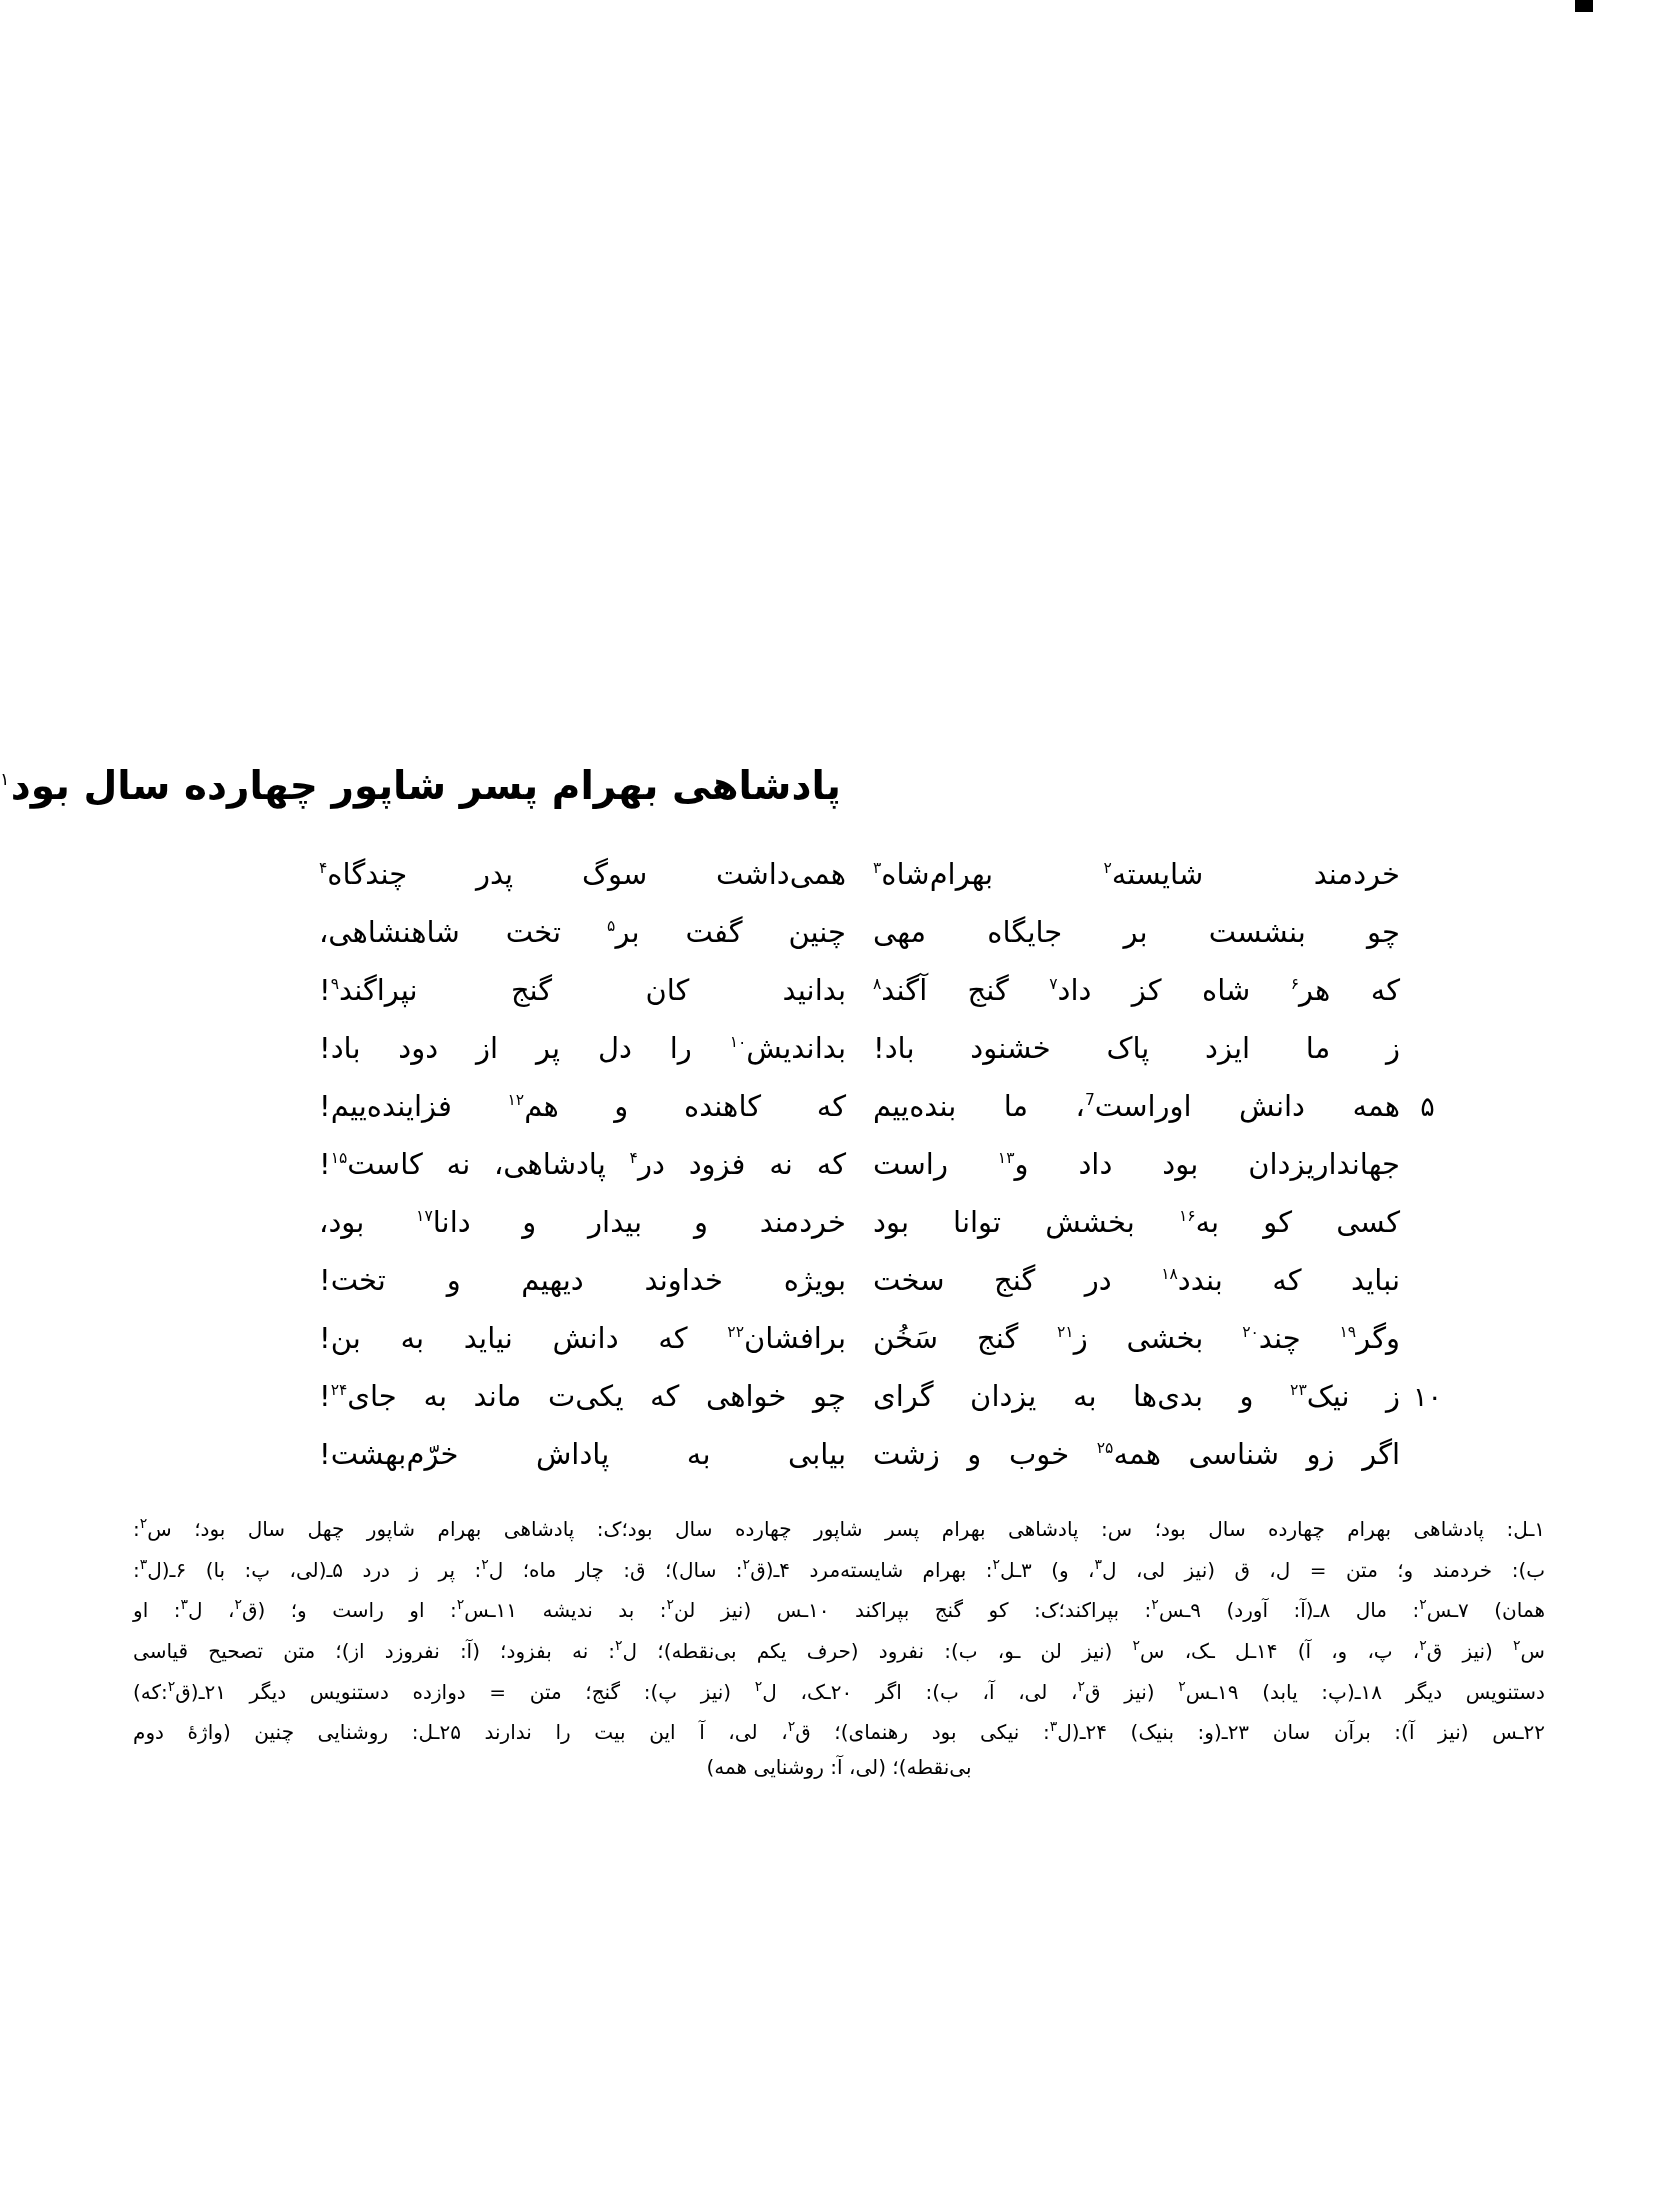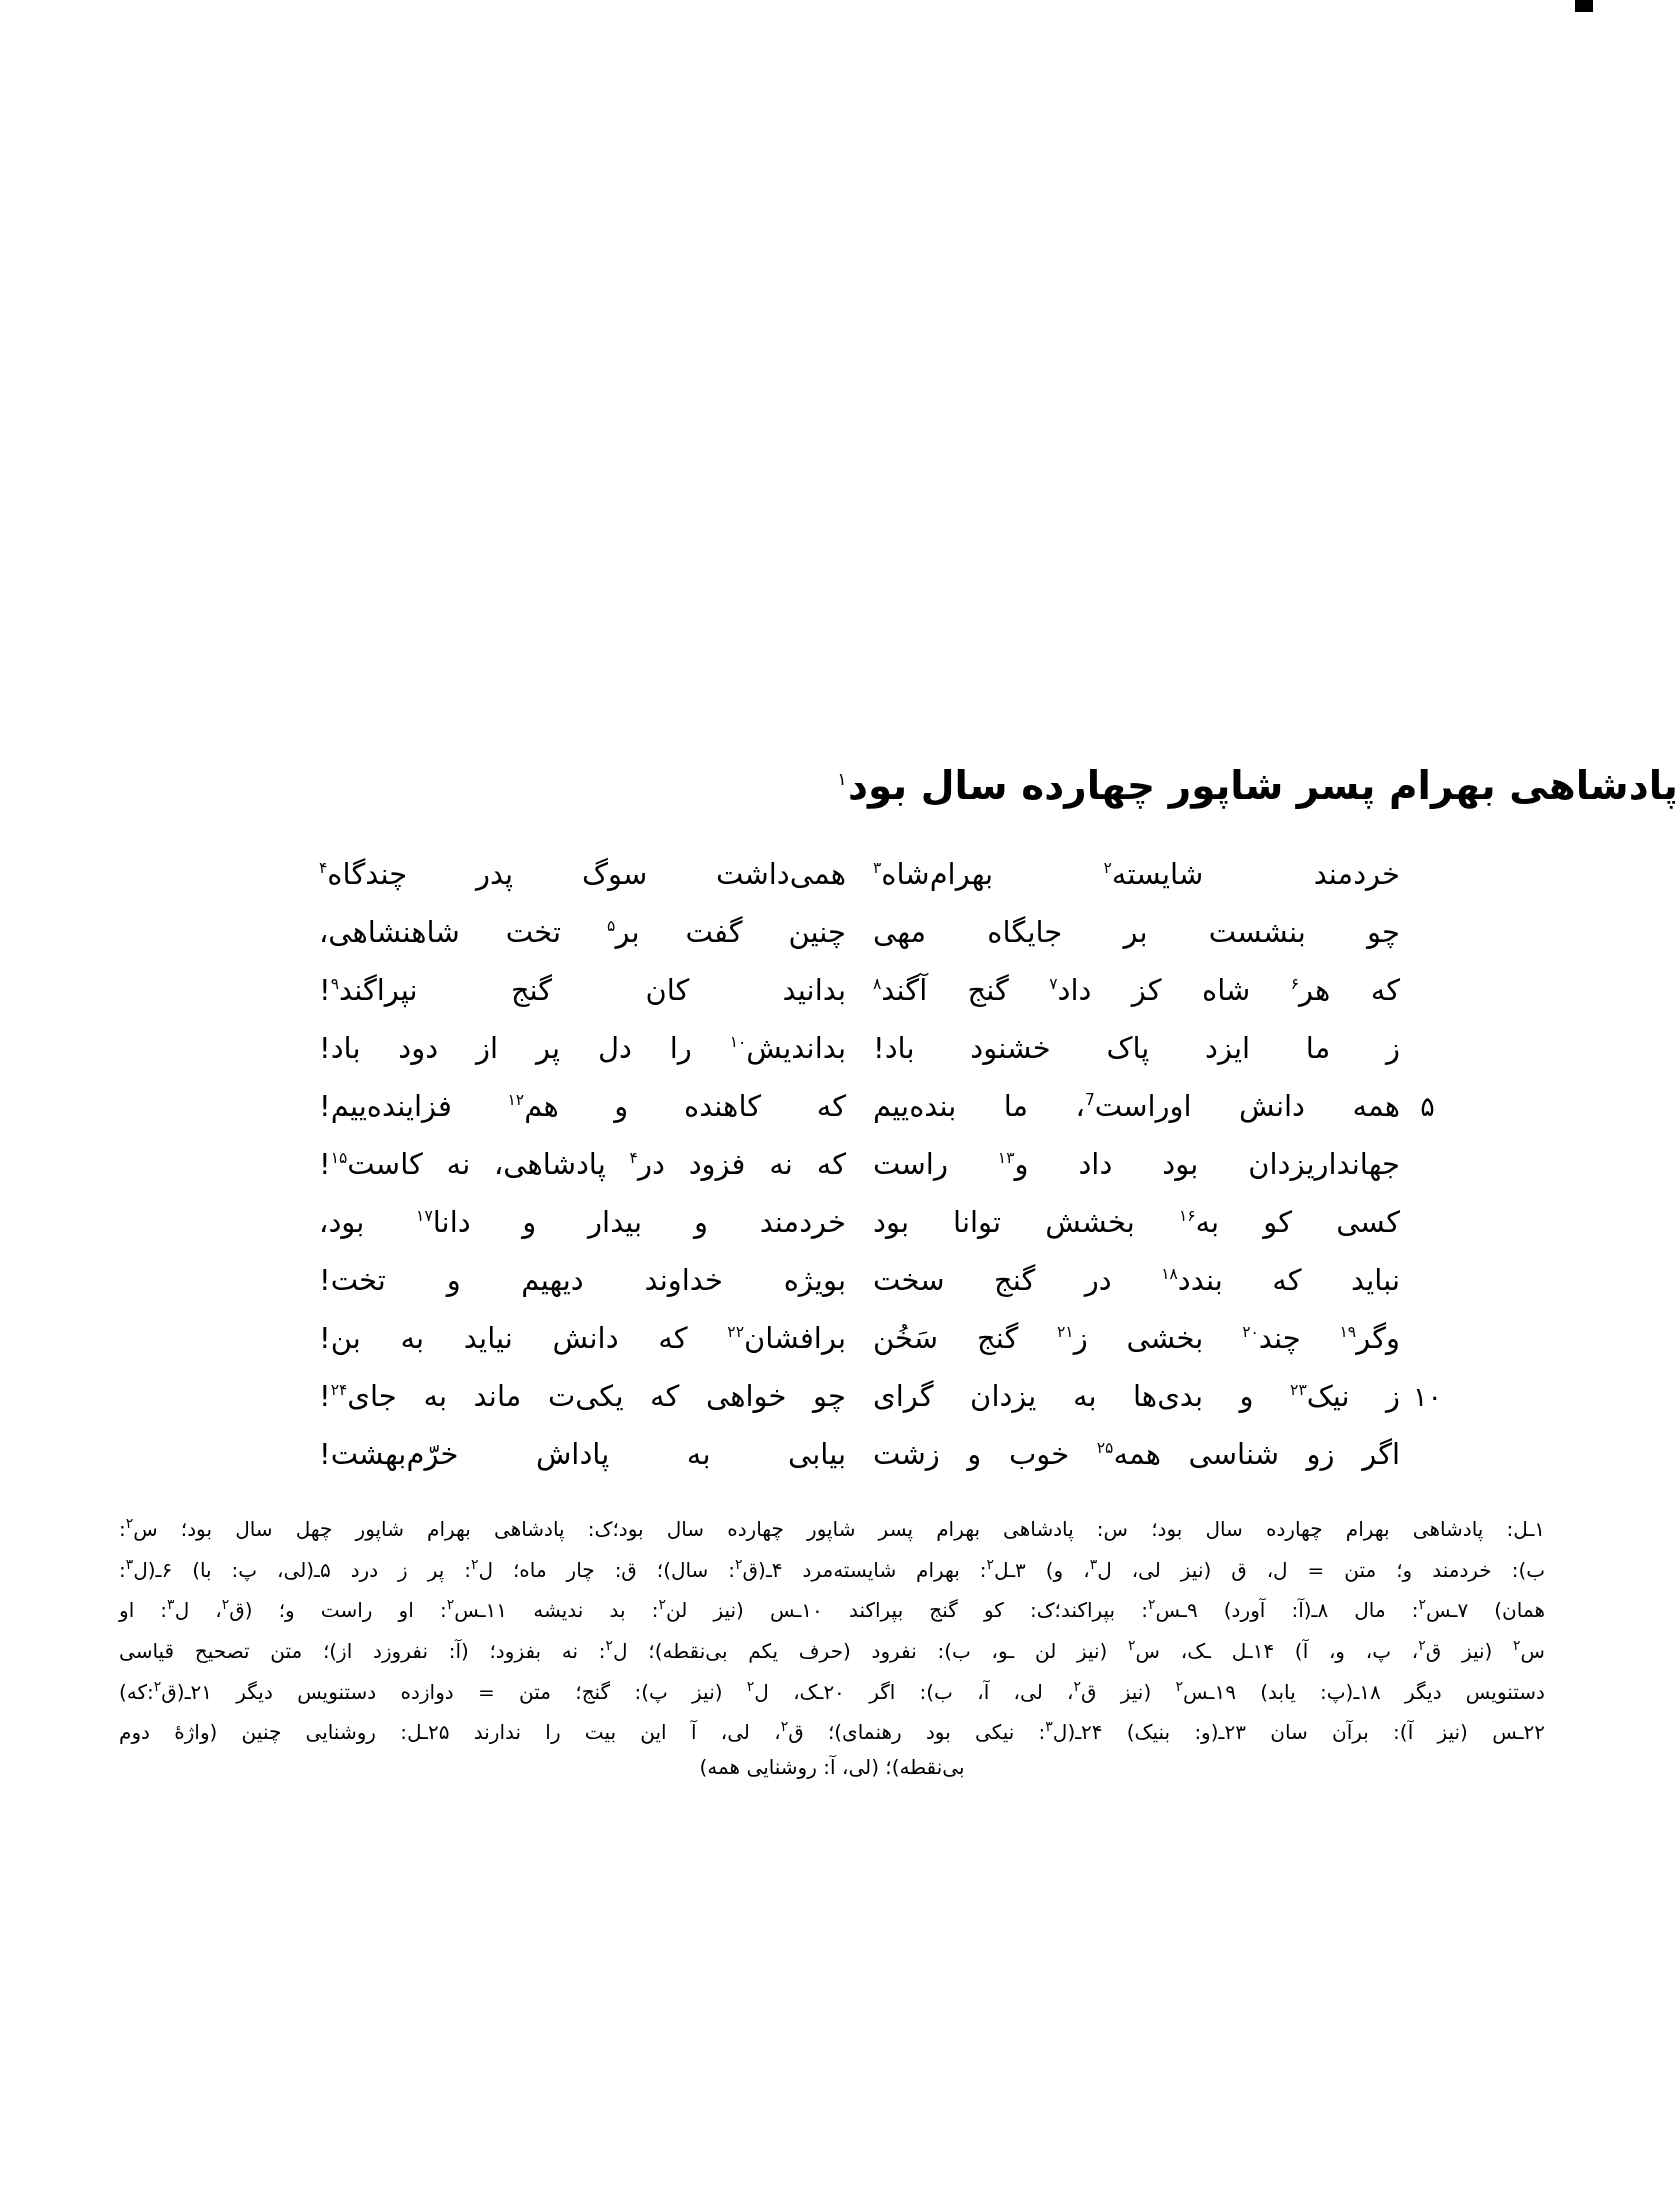--- a/index.html
+++ b/index.html
@@ -31,21 +31,21 @@
     position: absolute;
     inset: 0;
   }
 
   
   .section-title {
     position: absolute;
     top: 737px;
     left: 0;
     right: 0;
-    text-align: right;
+    text-align: left;
     font-size: 39px;
     font-weight: bold;
     letter-spacing: 0px;
     line-height: 1.2;
     direction: rtl;
   }
   .section-title sup {
     font-size: 17.6px;
     font-weight: normal;
     vertical-align: super;
@@ -96,21 +96,21 @@
     font-size: 15.5px;
     vertical-align: super;
     font-weight: normal;
   }
 
   
   .apparatus {
     position: absolute;
     top: 1506px;
     right: 133px;
-    left: 119px;
+    left: 133px;
     direction: rtl;
     font-size: 20px;
     line-height: 35px;
     text-align: justify;
     text-align-last: justify;
   }
   .apparatus .note-line {
     display: block;
     white-space: nowrap;
   }

